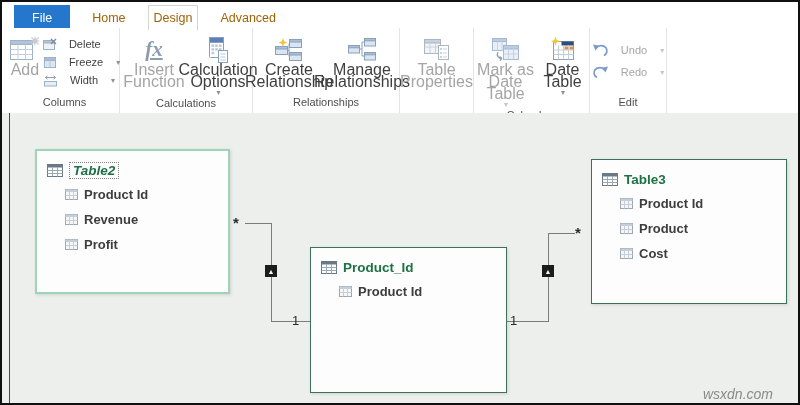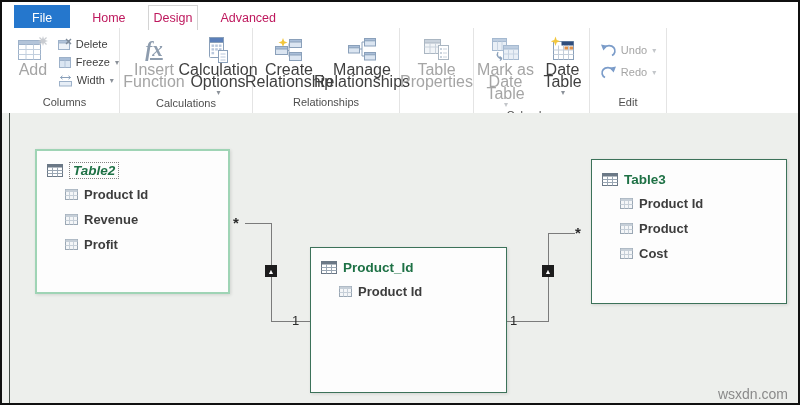--- a/index.html
+++ b/index.html
@@ -6,21 +6,21 @@
   html,body { background:#fff; }
   body { font-family:"Liberation Sans","DejaVu Sans",sans-serif; }
 
   .frame { position:relative; width:800px; height:405px; border:2px solid #101010;
            background:#fff; overflow:hidden; }
 
   
   .tabbar { position:absolute; top:3px; left:12px; right:4px; height:25px;
             display:flex; align-items:stretch; background:#fff;gap:17px; }
   .tab { padding:0 5px; display:flex; align-items:center; font-size:12.5px;
-         color:#be185d; cursor:default; }
+         color:#a16207; cursor:default; }
   .tab.file { background:#2577cd; color:#fff; padding:0 18px; }
   .tab.active { background:#fff; border:1px solid #d4d4d4; border-bottom:none;
                 position:relative; z-index:2; }
 
   
   .ribbon { position:absolute; top:26px; left:0; right:0; height:86px; background:#fff;
             border-bottom:1px solid #d6d6d6; display:flex; padding-left:8px; }
   .group { display:flex; flex-direction:column; border-right:1px solid #e4e4e4; }
   .g-columns{width:110px}.g-calculations{width:133px}.g-relationships{width:147px}
   .g-properties{width:74px}.g-calendars{width:116px}.g-edit{width:77px}
@@ -30,21 +30,21 @@
 
   .bigbtn { display:flex; flex-direction:column; align-items:center; width:62px;
             padding-top:2px; cursor:default; }
   .bigbtn .icon { height:29px; display:flex; align-items:center; justify-content:center;text-decoration:underline; }
   .biglabel { font-size:16px; line-height:12px; text-align:center; color:#3f3f3f; }
   .bigbtn.disabled .biglabel { color:#a5a5a5; }
   .caret { font-size:8px; color:#8b9199; margin-left:1px; }
   .disabled .caret { color:#c3c6ca; }
 
   .smallcol { display:flex; flex-direction:column; padding-top:2px; }
-  .smallbtn { display:flex; align-items:center; gap:4px; height:18px; font-size:11px;
+  .smallbtn { display:flex; align-items:center; gap:12px; height:18px; font-size:11px;
               color:#3f3f3f; cursor:default; }
   .smallbtn.disabled { color:#a5a5a5; }
   .fx { font-family:"Liberation Serif","DejaVu Serif",serif; font-style:italic;
         font-weight:bold; font-size:21px; color:#8d9cae; }
 
   
   .diagram { position:absolute; top:111px; left:0; right:0; bottom:0; background:#edefec; }
   .diagram-left-line { position:absolute; left:7px; top:0; bottom:0; width:1px;
                        background:#434c46; }
 
@@ -58,21 +58,21 @@
               margin-top:1px; }
   .fieldrow .ftext { color:#3d3d3d; font-weight:600; font-size:13px; }
 
   .connline { position:absolute; background:#7b7b7b; }
   .connsq { position:absolute; width:12px; height:12px; background:#1c1c1c; color:#fff;
             display:flex; align-items:center; justify-content:center; font-size:7px;
             line-height:1; }
   .star { position:absolute; font-size:15px; font-weight:bold; color:#2b2b2b; line-height:1; }
   .onelbl { position:absolute; font-size:13px; color:#2b2b2b; line-height:1; }
 
-  .watermark { position:absolute; right:10px; bottom:1px; font-size:14px; color:#8a8a8a; }
+  .watermark { position:absolute; right:25px; bottom:1px; font-size:14px; color:#8a8a8a;font-style:italic; }
 
   svg { display:block; }
 </style>
 </head>
 <body>
 
 <div class="frame">
 
   <div class="tabbar">
     <div class="tab file">File</div>

